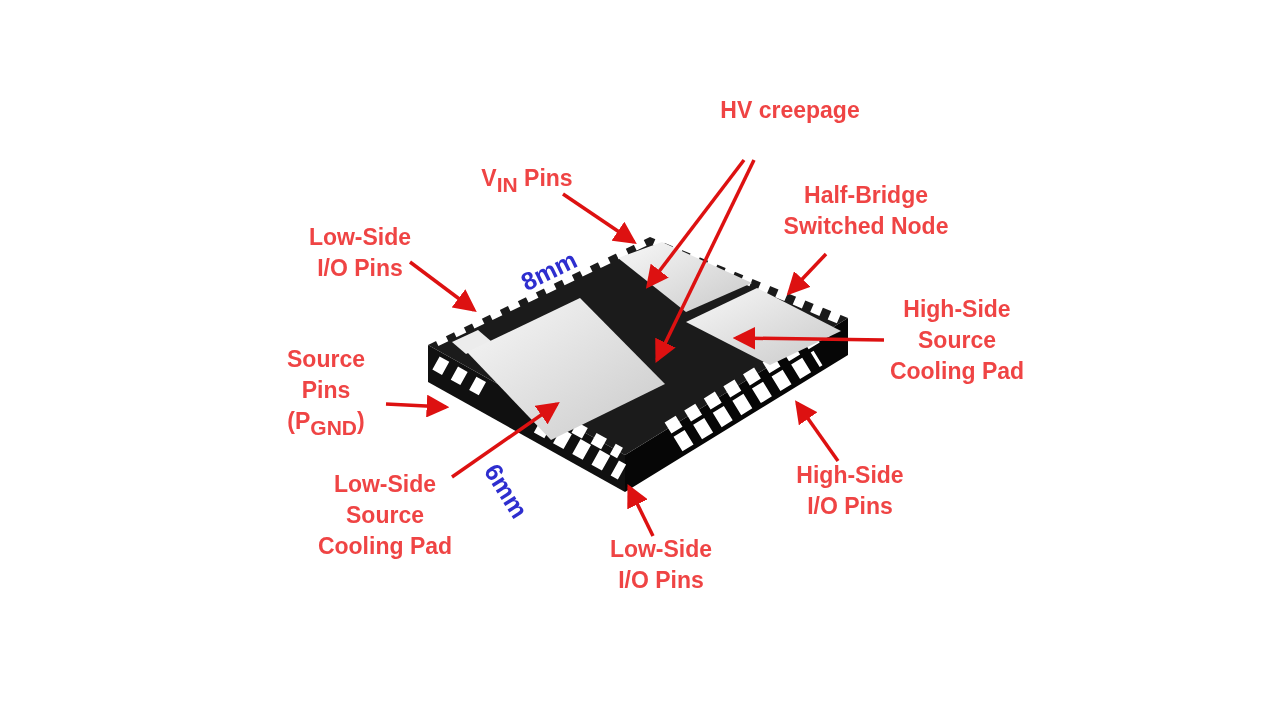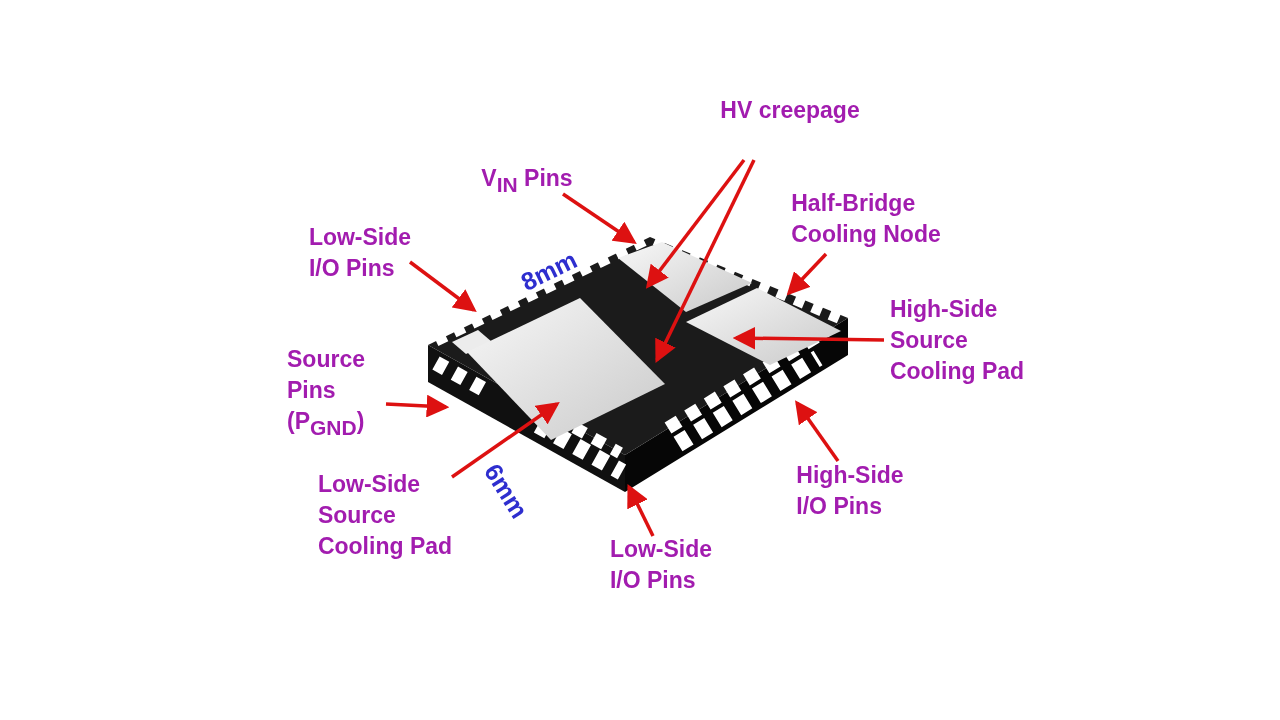--- a/index.html
+++ b/index.html
@@ -8,25 +8,25 @@
     width: 1280px;
     height: 720px;
     background: #ffffff;
     overflow: hidden;
     font-family: "Liberation Sans", sans-serif;
   }
   svg.layer { position: absolute; left: 0; top: 0; }
   .lbl {
     position: absolute;
     transform: translateX(-50%);
-    text-align: left;
+    text-align: center;
     font-weight: 700;
     font-size: 23px;
     line-height: 31px;
-    color: #a21caf;
+    color: #ef4444;
     white-space: nowrap;
   }
   .lbl sub { font-size: 21px; font-weight: 700; }
   .dim {
     position: absolute;
     font-weight: 700;
     font-size: 25px;
     color: #2e2ecf;
     white-space: nowrap;
   }
@@ -81,23 +81,23 @@
   </svg>
 
   <div class="lbl" style="left:790px; top:95px;">
     <div>HV creepage</div>
   </div>
 
   <div class="lbl" style="left:527px; top:163px;">
     <div><span>V</span><sub>IN</sub><span> Pins</span></div>
   </div>
 
-  <div class="lbl" style="left:866px; top:188px;">
+  <div class="lbl" style="left:866px; top:180px;">
     <div>Half-Bridge</div>
-    <div>Cooling Node</div>
+    <div>Switched Node</div>
   </div>
 
   <div class="lbl" style="left:360px; top:222px;">
     <div>Low-Side</div>
     <div>I/O Pins</div>
   </div>
 
   <div class="lbl" style="left:326px; top:344px;">
     <div>Source</div>
     <div>Pins</div>

